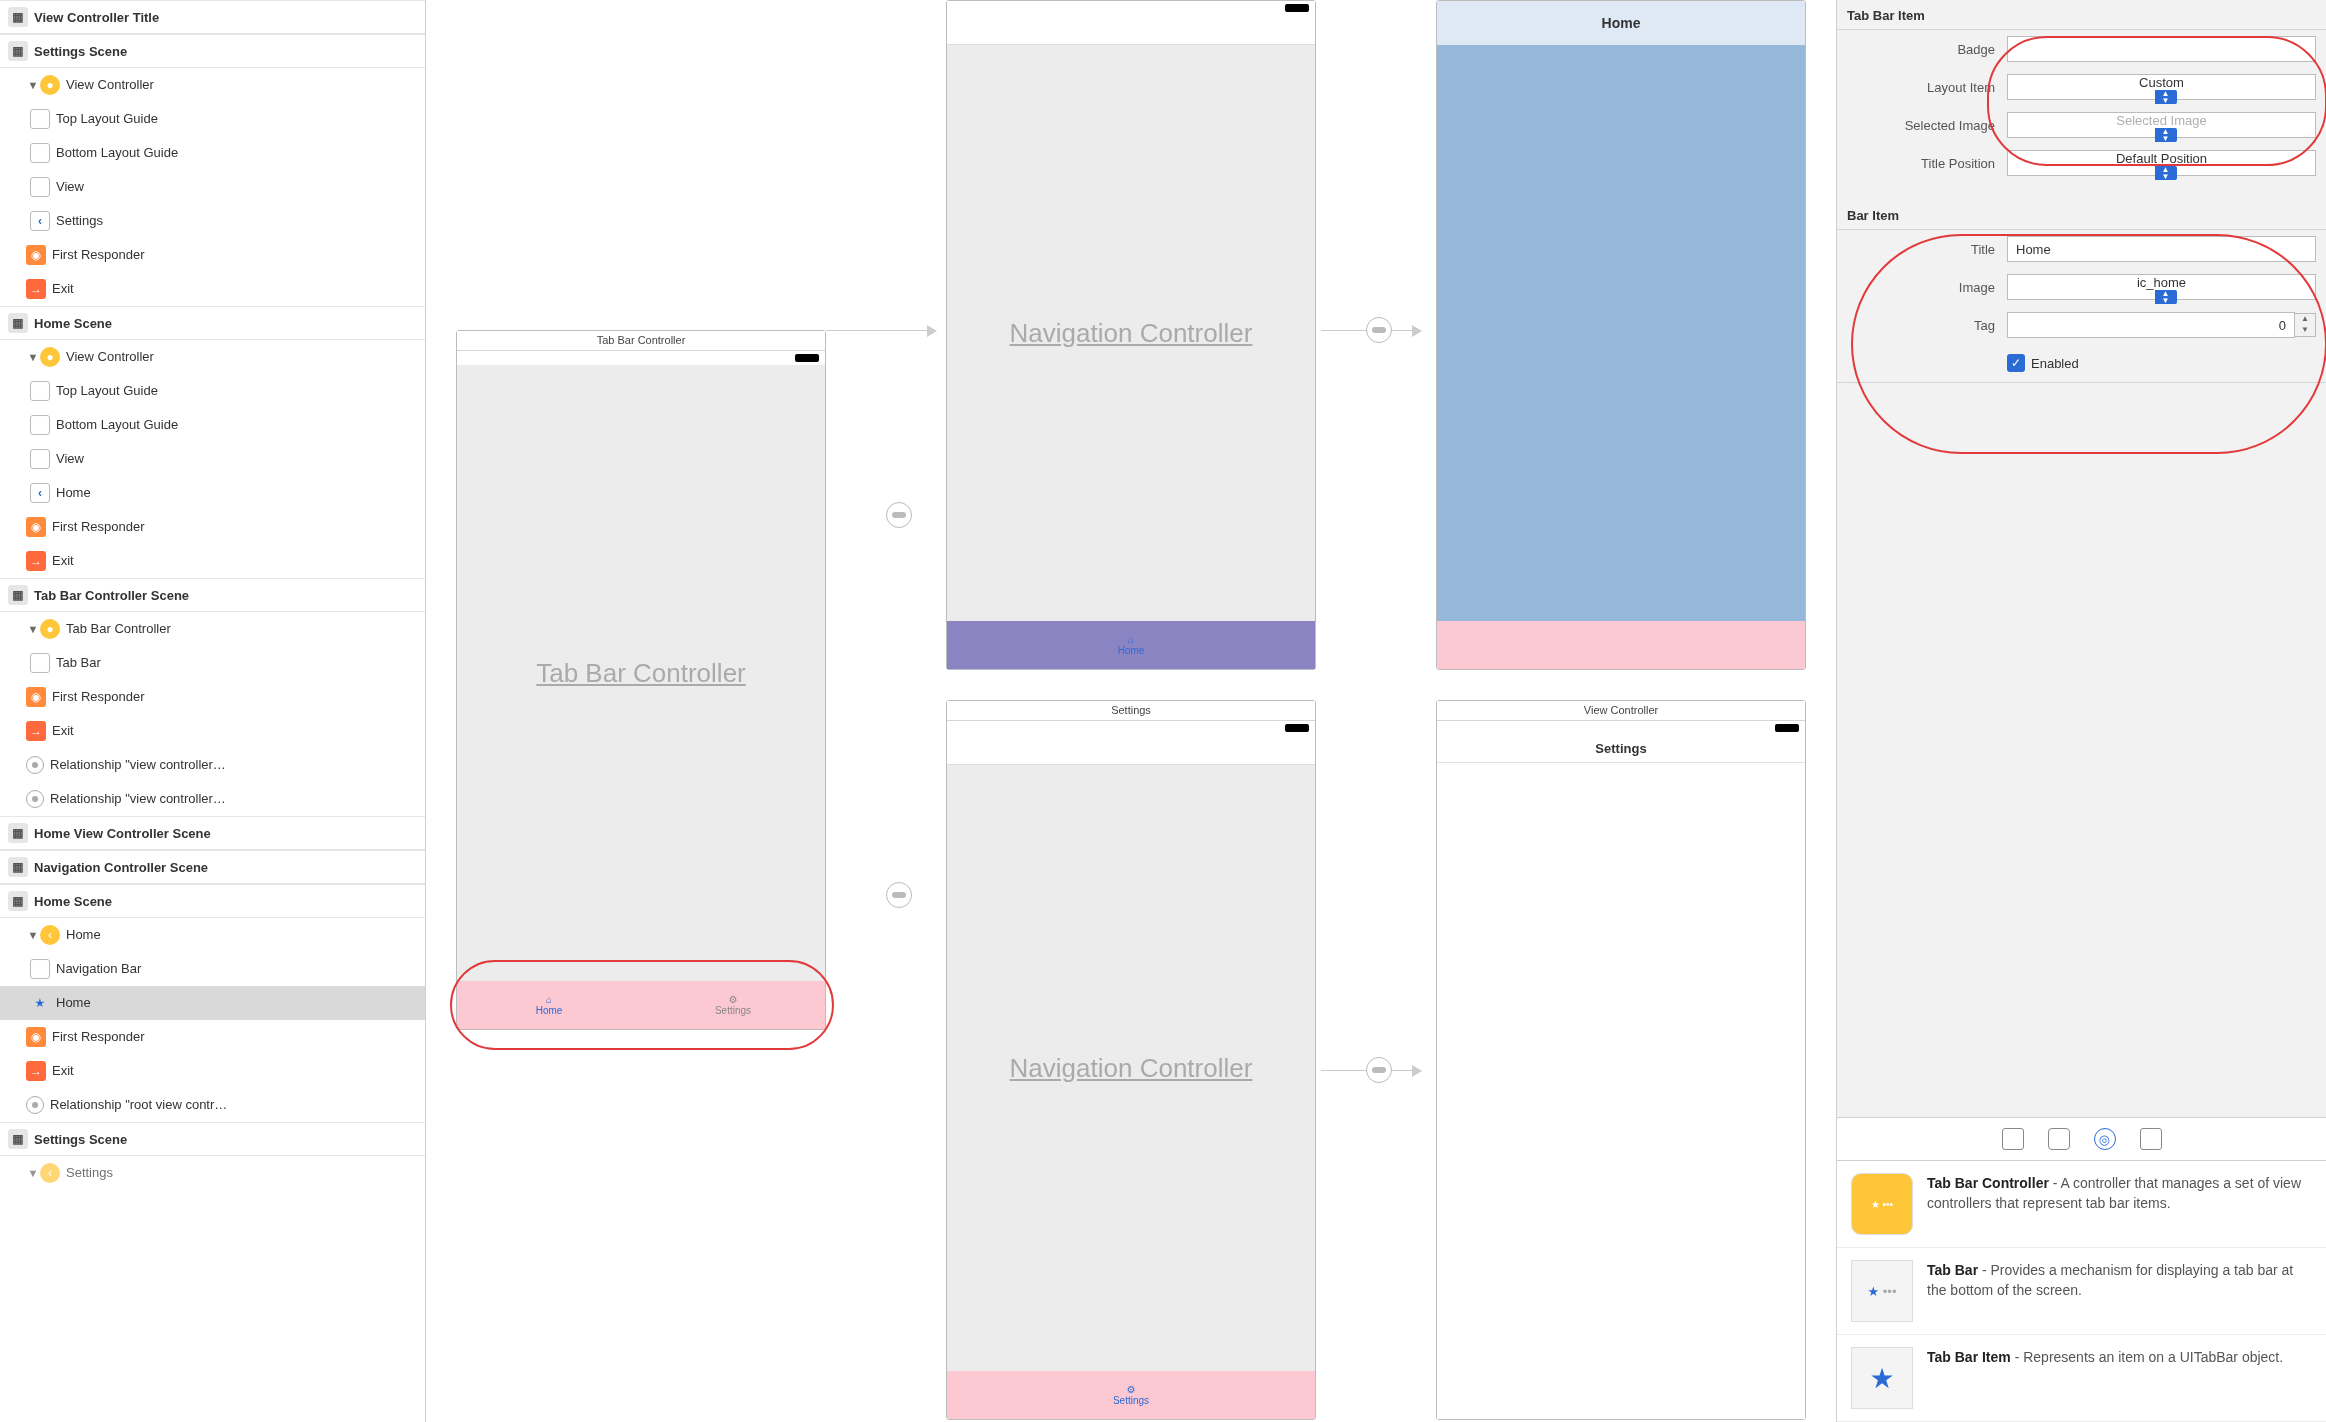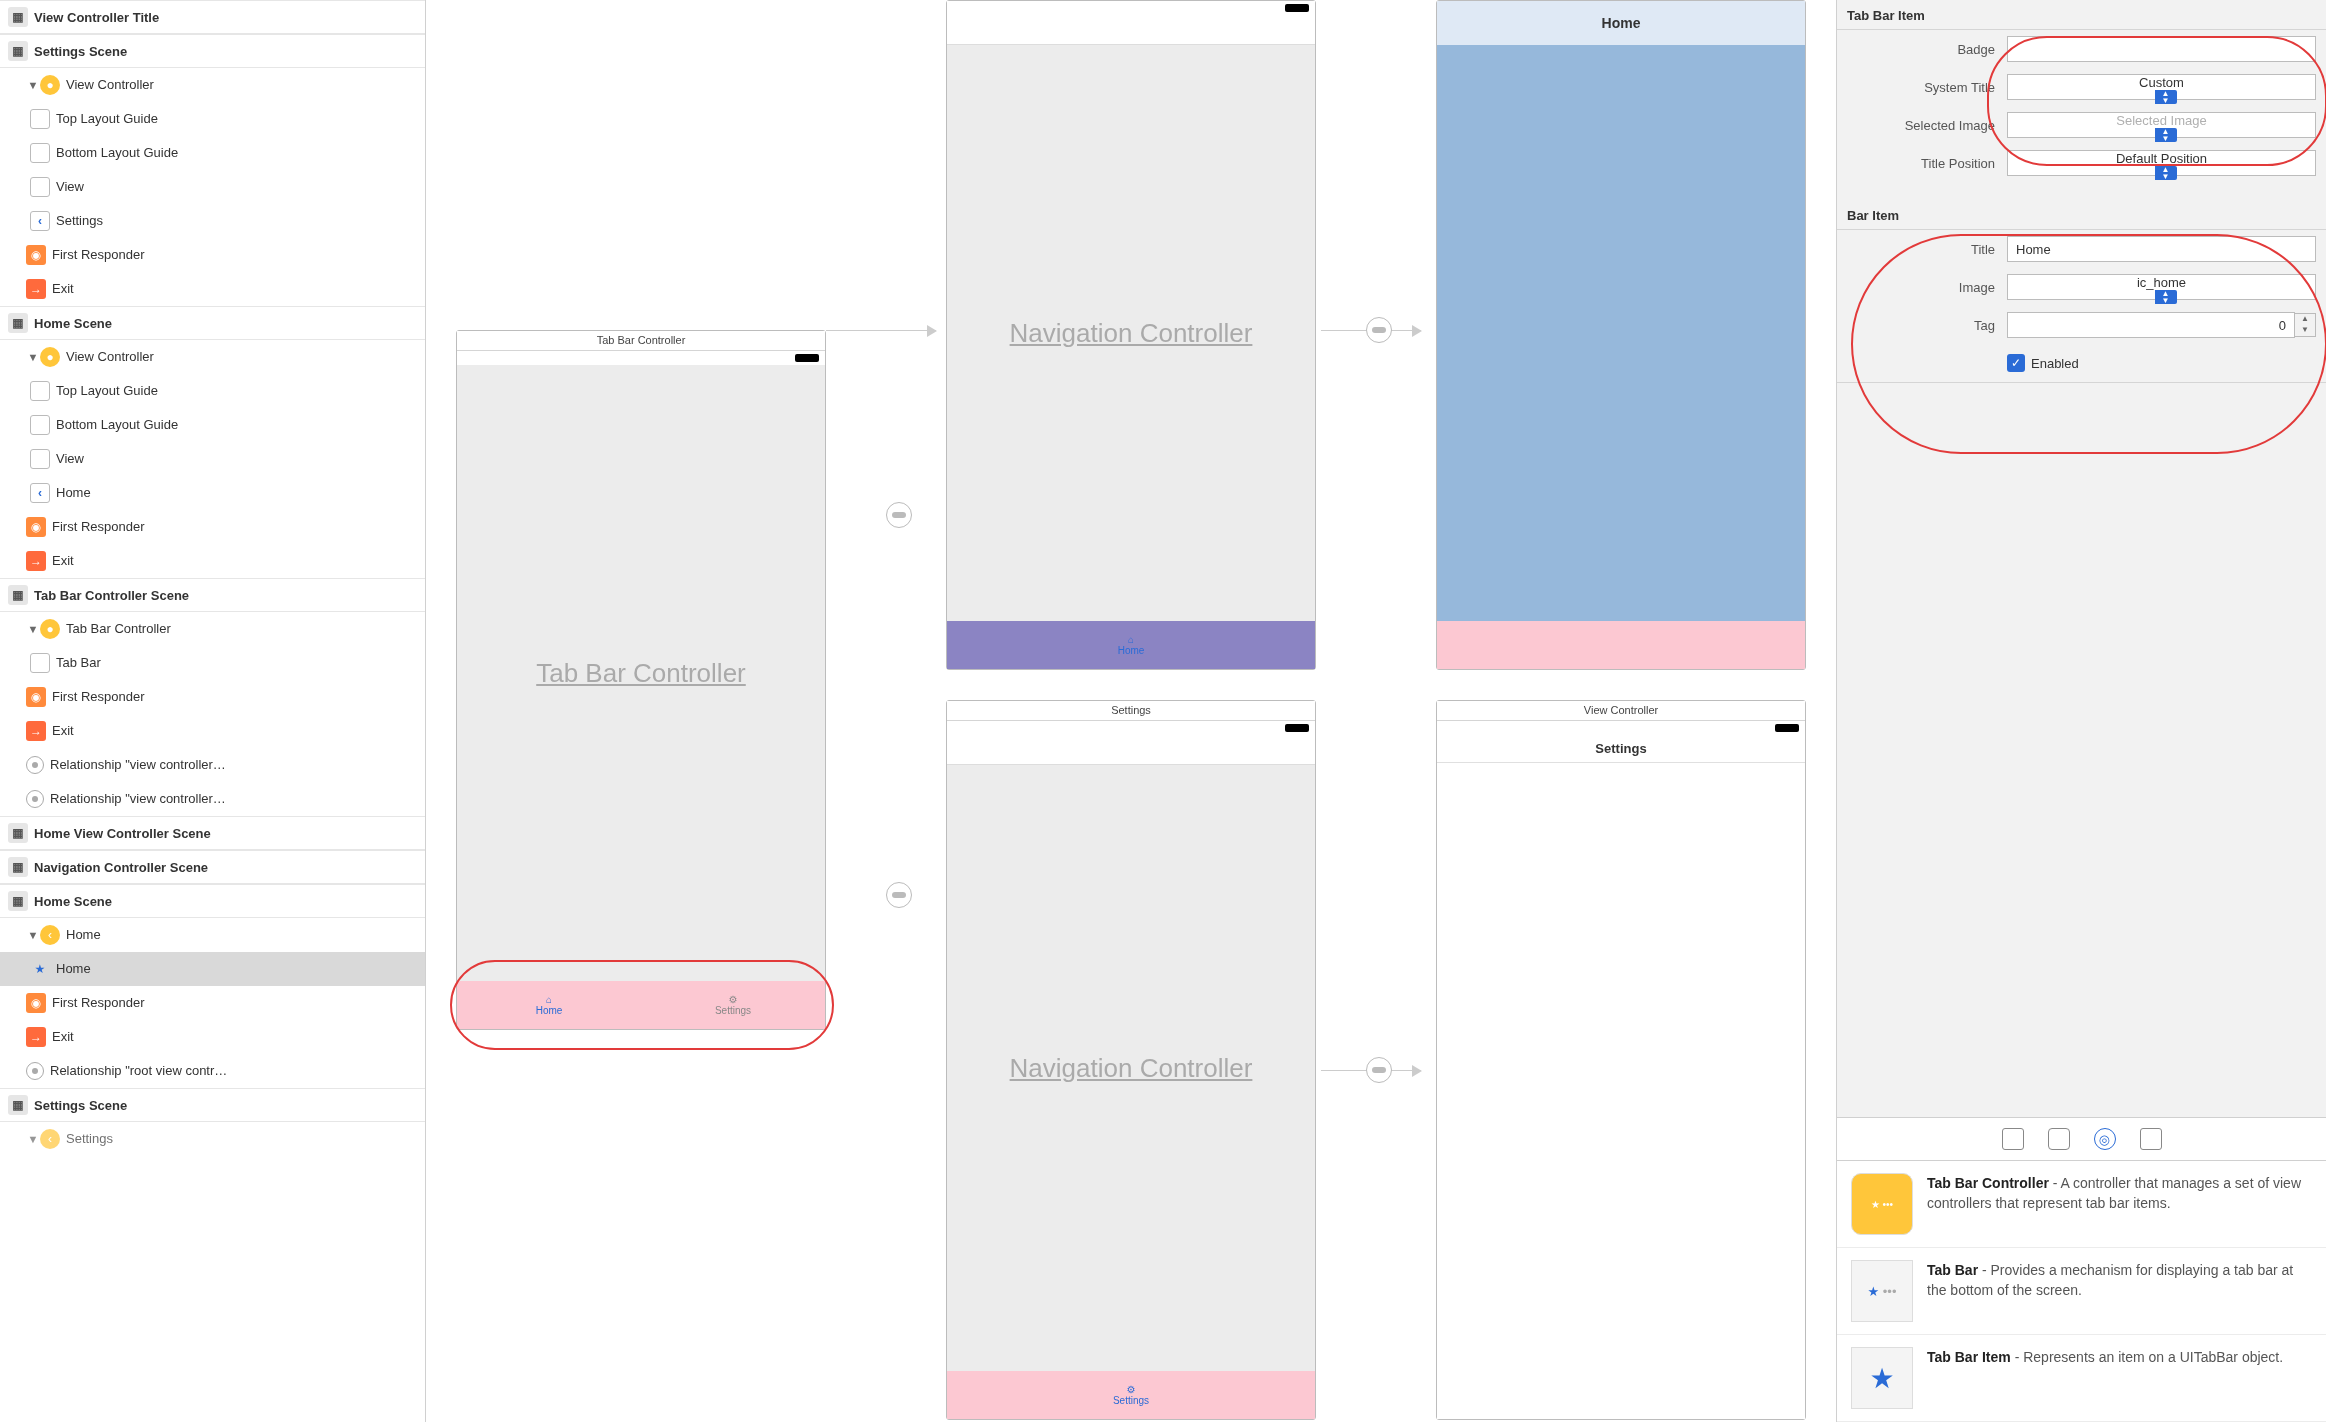--- a/index.html
+++ b/index.html
@@ -297,20 +297,24 @@
 
   <div class="outline-row scene-header indent-0">
       <span class="o-icon scene">▦</span>
       <span>Home Scene</span>
     </div>
   <div class="outline-row indent-1">
       <span class="disclosure">▼</span>
       <span class="o-icon nav">‹</span>
       <span>Home</span>
     </div>
+  <div class="outline-row indent-3">
+      <span class="o-icon rect"></span>
+      <span>Navigation Bar</span>
+    </div>
   <div class="outline-row indent-3 selected">
       <span class="o-icon star">★</span>
       <span>Home</span>
     </div>
   <div class="outline-row indent-1">
       <span class="o-icon cube">◉</span>
       <span>First Responder</span>
     </div>
   <div class="outline-row indent-1">
       <span class="o-icon exit">→</span>
@@ -404,21 +408,21 @@
 
 <div class="inspector">
   <div style="position:relative;">
     <div class="insp-section-header">Tab Bar Item</div>
 
     <div class="insp-row">
       <div class="insp-label">Badge</div>
       <input class="insp-field" value="" style="">
     </div>
     <div class="insp-row">
-      <div class="insp-label">System Title</div>
+      <div class="insp-label">Layout Item</div>
       <div class="insp-select">
         <span>Custom</span>
         <span class="select-chevrons">▲<br>▼</span>
       </div>
     </div>
     <div class="insp-row">
       <div class="insp-label">Selected Image</div>
       <div class="insp-select">
         <span class="placeholder" style="color:#b0b0b0;">Selected Image</span>
         <span class="select-chevrons">▲<br>▼</span>

